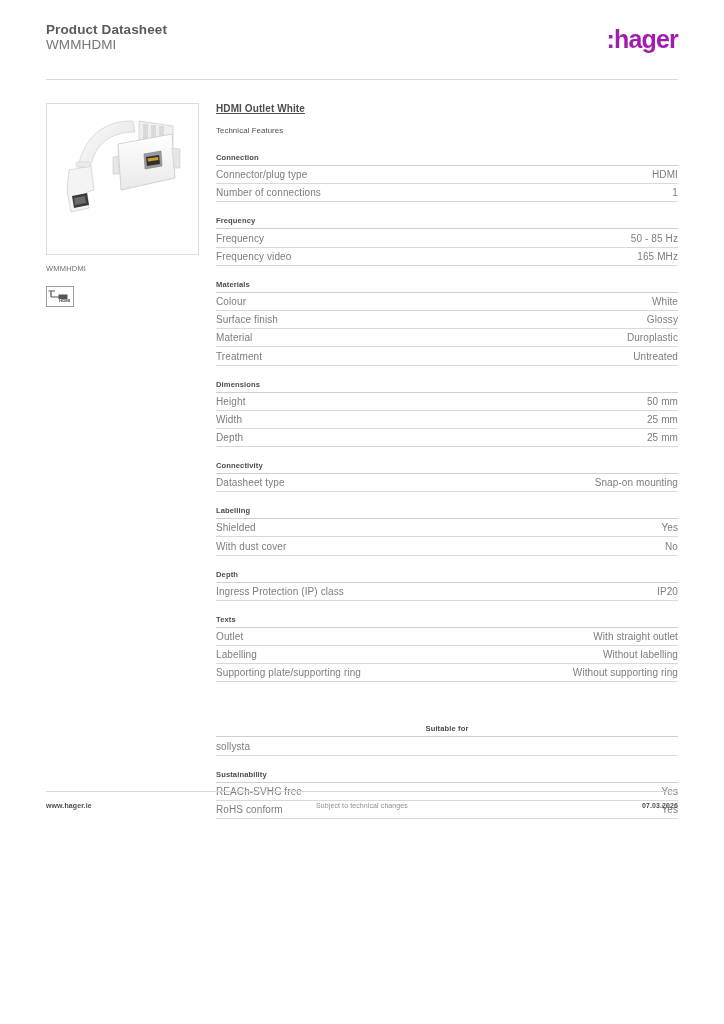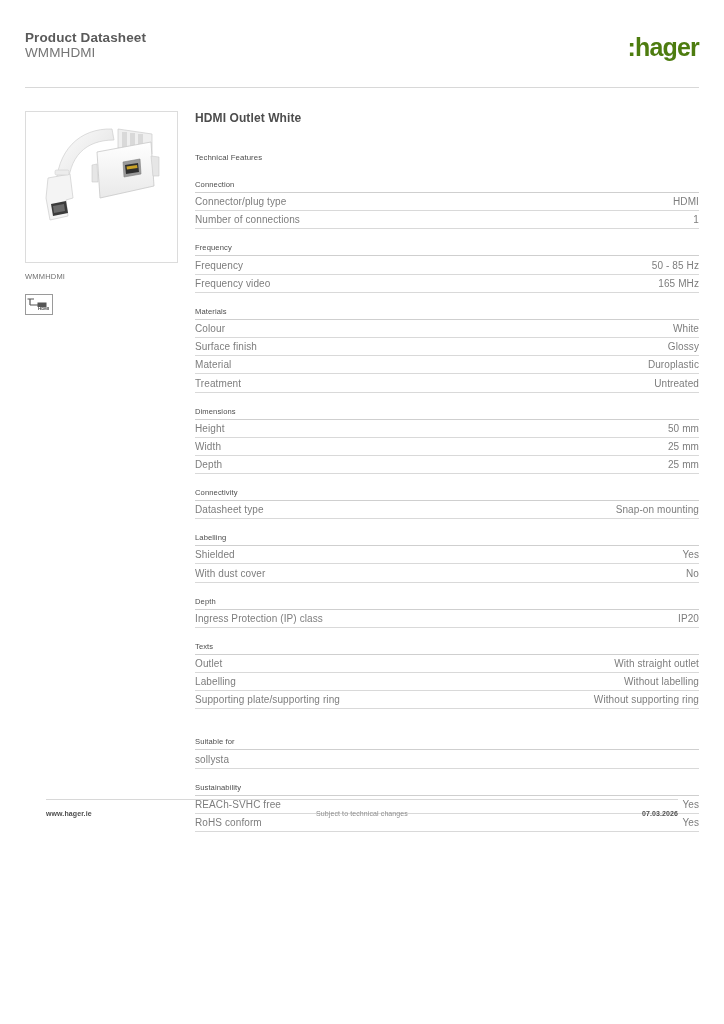--- a/index.html
+++ b/index.html
@@ -11,25 +11,25 @@
     width: 724px;
     height: 1024px;
     font-family: "Liberation Sans", sans-serif;
     color: #4a4a4a;
     position: relative;
     overflow: hidden;
   }
 
   .page {
     position: absolute;
-    left: 0; top: 12px;
+    left: 0; top: 4px;
     width: 724px;
     height: 823px;
     box-sizing: border-box;
-    padding: 0 25px;
+    padding: 0 46px;
   }
 
   
   .header {
     position: relative;
     height: 46px;
     padding-top: 18px;
   }
   .title-block { }
   .doc-title {
@@ -99,38 +99,39 @@
     height: 21px;
     border: 1px solid #9a9a9a;
     box-sizing: border-box;
     background: #fff;
     position: relative;
   }
   .pictogram svg { display: block; }
 
   
   .product-name {
-    font-size: 12px;
-    font-weight: bold;
-    color: #4d4d4d;
-    letter-spacing: 0.1px;
-    margin-bottom: 28px;
+    font-size: 10px;
+    font-weight: bold;
+    color: #4d4d4d;
+    letter-spacing: 0.1px;
+    margin-bottom: 12px;
+    text-decoration: underline;
   }
   .features-title {
     font-size: 7.8px;
     font-weight: normal;
     color: #4d4d4d;
     letter-spacing: 0.1px;
     margin-bottom: 18px;
   }
 
   .section { margin-bottom: 14px; }
   .section-head {
     font-size: 7.6px;
-    font-weight: normal;
+    font-weight: bold;
     color: #4d4d4d;
     letter-spacing: 0.1px;
     padding-bottom: 3px;
     border-bottom: 1px solid #cfcfcf;
   }
   .spec-row {
     display: flex;
     justify-content: space-between;
     align-items: baseline;
     font-size: 10px;
@@ -139,21 +140,21 @@
     border-bottom: 1px solid #d9d9d9;
     letter-spacing: 0.1px;
   }
   .spec-label { white-space: nowrap; }
   .spec-value {
     text-align: right;
     white-space: nowrap;
     padding-left: 12px;
   }
 
-  .section.spaced-top { margin-top: 28px; }
+  .section.spaced-top { margin-top: 42px; text-align: center; }
 
   
   .footer {
     position: absolute;
     left: 46px;
     right: 46px;
     bottom: 18px;
   }
   .footer-rule {
     height: 1px;
@@ -188,21 +189,21 @@
 </head>
 <body>
 
 <div class="page">
 
   <div class="header">
     <div class="title-block">
       <div class="doc-title">Product Datasheet</div>
       <div class="doc-subtitle">WMMHDMI</div>
     </div>
-    <div class="logo" style="color: #4d7c0f;">:hager</div>
+    <div class="logo" style="color: #a21caf;">:hager</div>
   </div>
   <div class="header-rule"></div>
 
   <div class="body-wrap">
 
     <div class="left-col">
       <div class="product-figure">
         <svg width="151" height="150" viewBox="0 0 151 150" xmlns="http://www.w3.org/2000/svg">
           <defs>
             <linearGradient id="facegrad" x1="0" y1="0" x2="0" y2="1">

